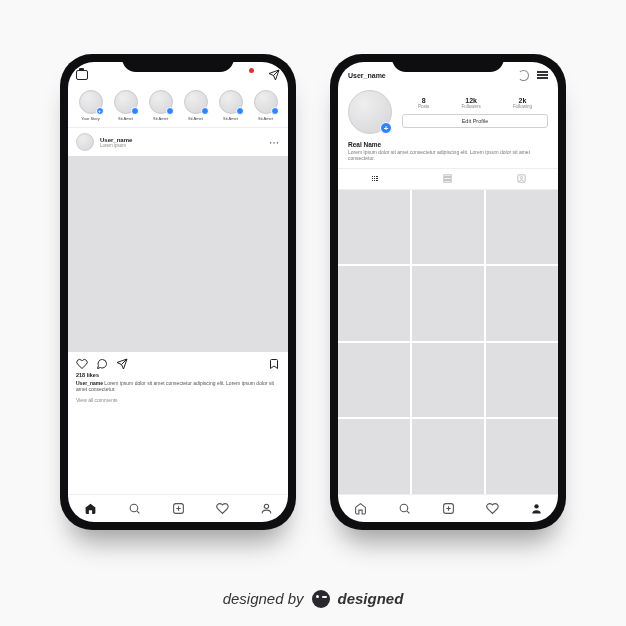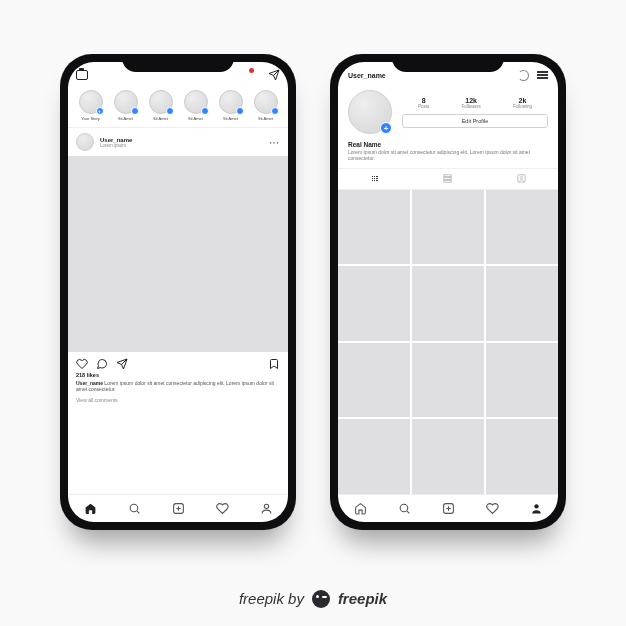--- a/index.html
+++ b/index.html
@@ -305,16 +305,16 @@
             <circle cx="12" cy="8" r="4"></circle>
             <path d="M4 21c0-4 4-6 8-6s8 2 8 6"></path>
           </svg>
       </div>
     </div>
   </div>
 
 </div>
 
 <div class="attribution">
-  <span>freepik by </span>
+  <span>designed by </span>
   <span class="winky"></span>
-  <b>freepik</b>
+  <b>designed</b>
 </div>
 
 </body></html>

